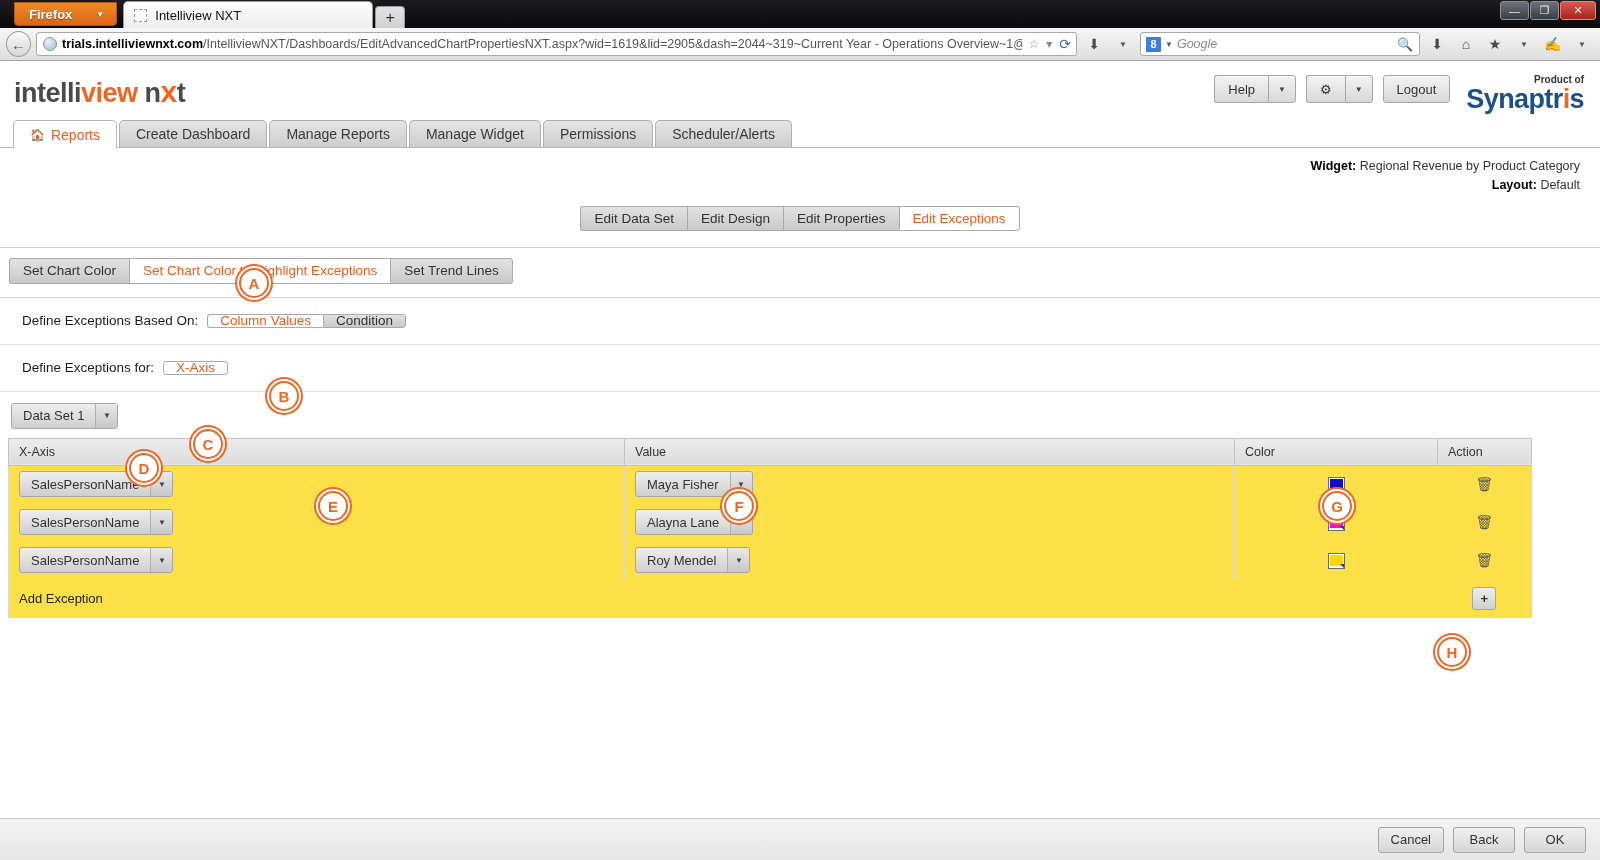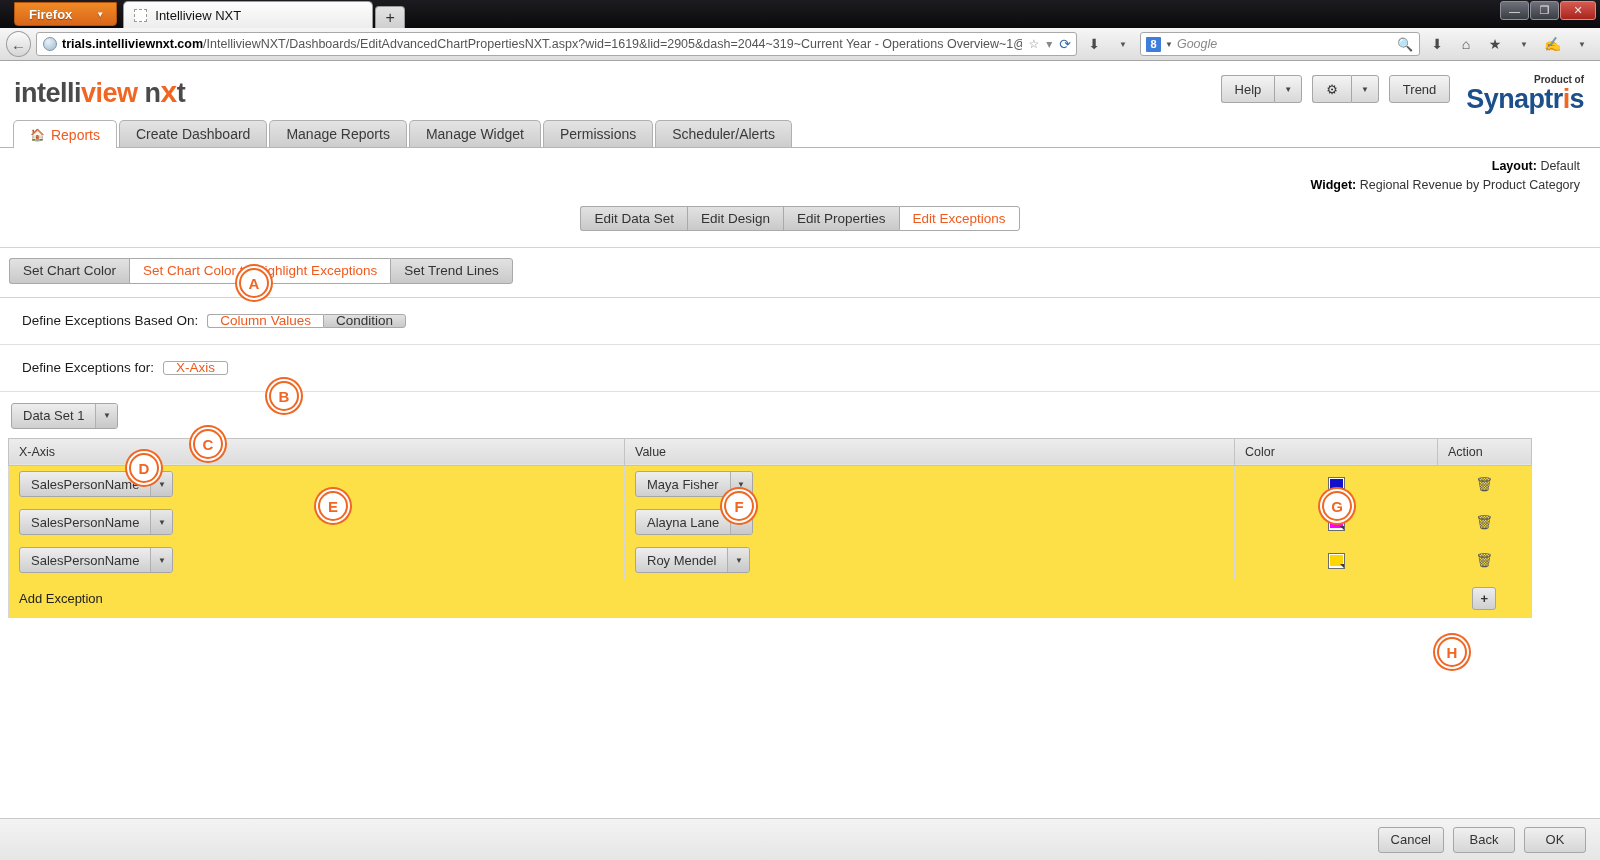--- a/index.html
+++ b/index.html
@@ -471,21 +471,21 @@
       </div>
       <div class="btngrp">
         <div class="gbtn left">
             <span>⚙</span>
           </div>
         <div class="gbtn right">
             <span>▼</span>
           </div>
       </div>
       <div class="gbtn">
-          <span>Trend</span>
+          <span>Logout</span>
         </div>
       <div class="synaptris">
         <span class="po">Product of</span>
         <span class="sy"><span>Synapt</span><span class="r">r</span><span class="i">i</span><span>s</span></span>
       </div>
     </div>
   </div>
 
   <div class="navtabs">
     <div class="ntab active">
@@ -503,22 +503,22 @@
       </div>
     <div class="ntab">
         <span>Permissions</span>
       </div>
     <div class="ntab">
         <span>Scheduler/Alerts</span>
       </div>
   </div>
 
   <div class="widget-info">
+    <div><b>Widget:</b> <span>Regional Revenue by Product Category</span></div>
     <div><b>Layout:</b> <span>Default</span></div>
-    <div><b>Widget:</b> <span>Regional Revenue by Product Category</span></div>
   </div>
 
   <div class="edit-tabs-row">
     <div class="etab">
         <span>Edit Data Set</span>
       </div>
     <div class="etab">
         <span>Edit Design</span>
       </div>
     <div class="etab">

